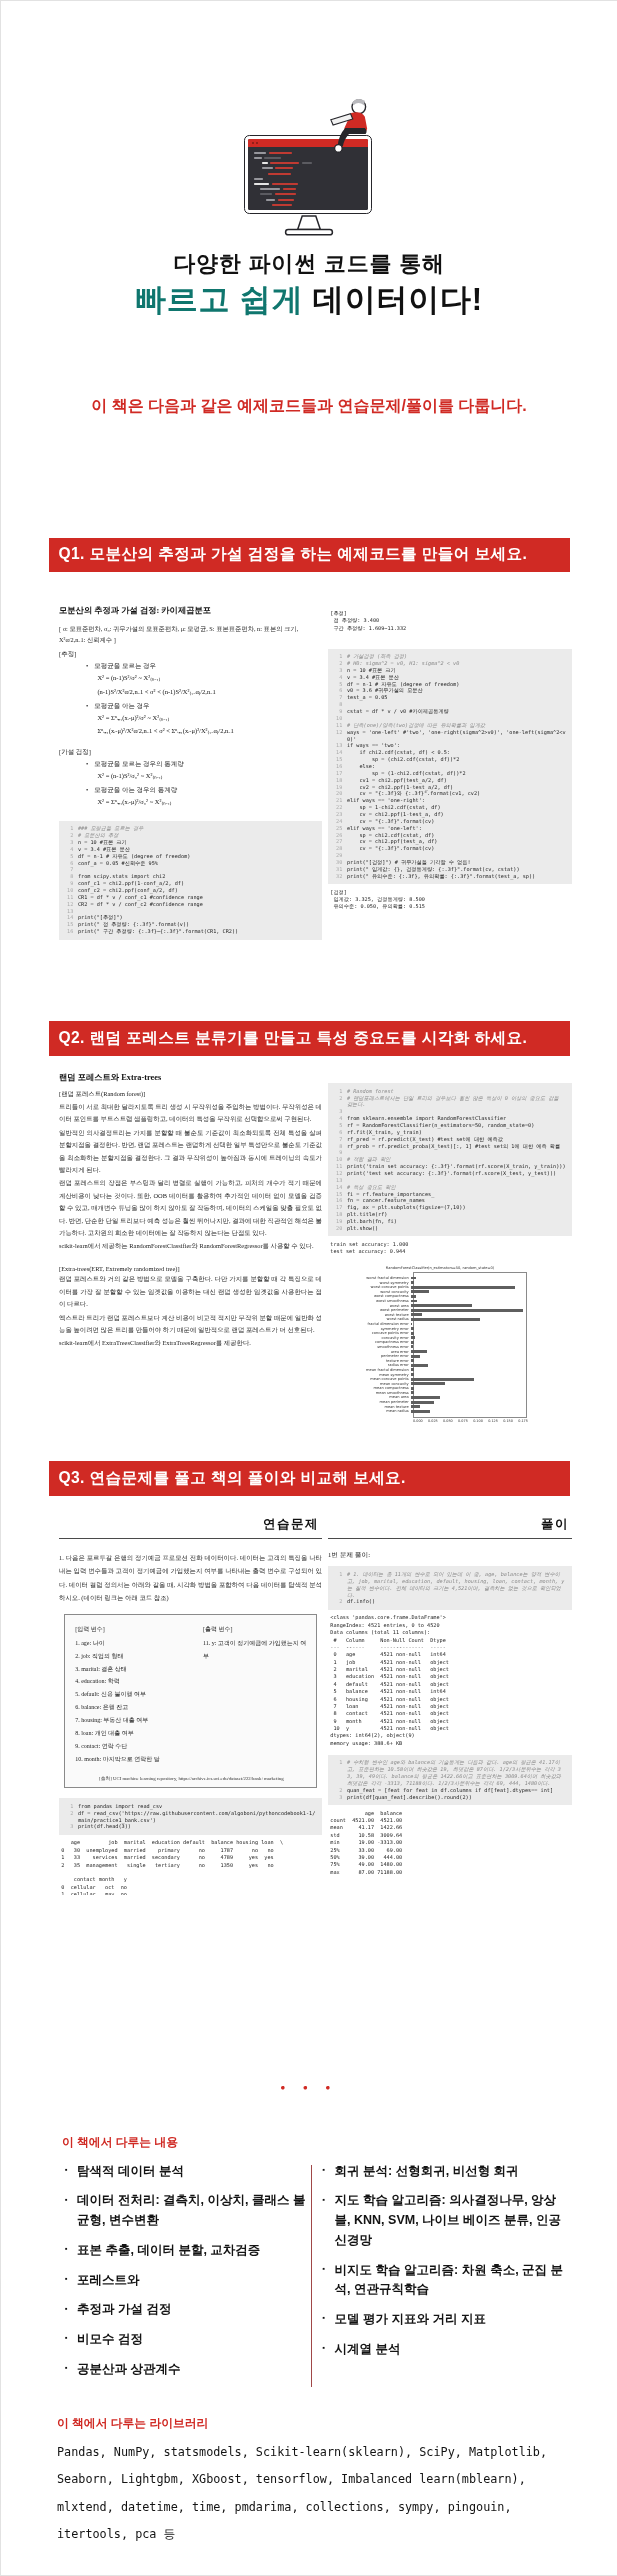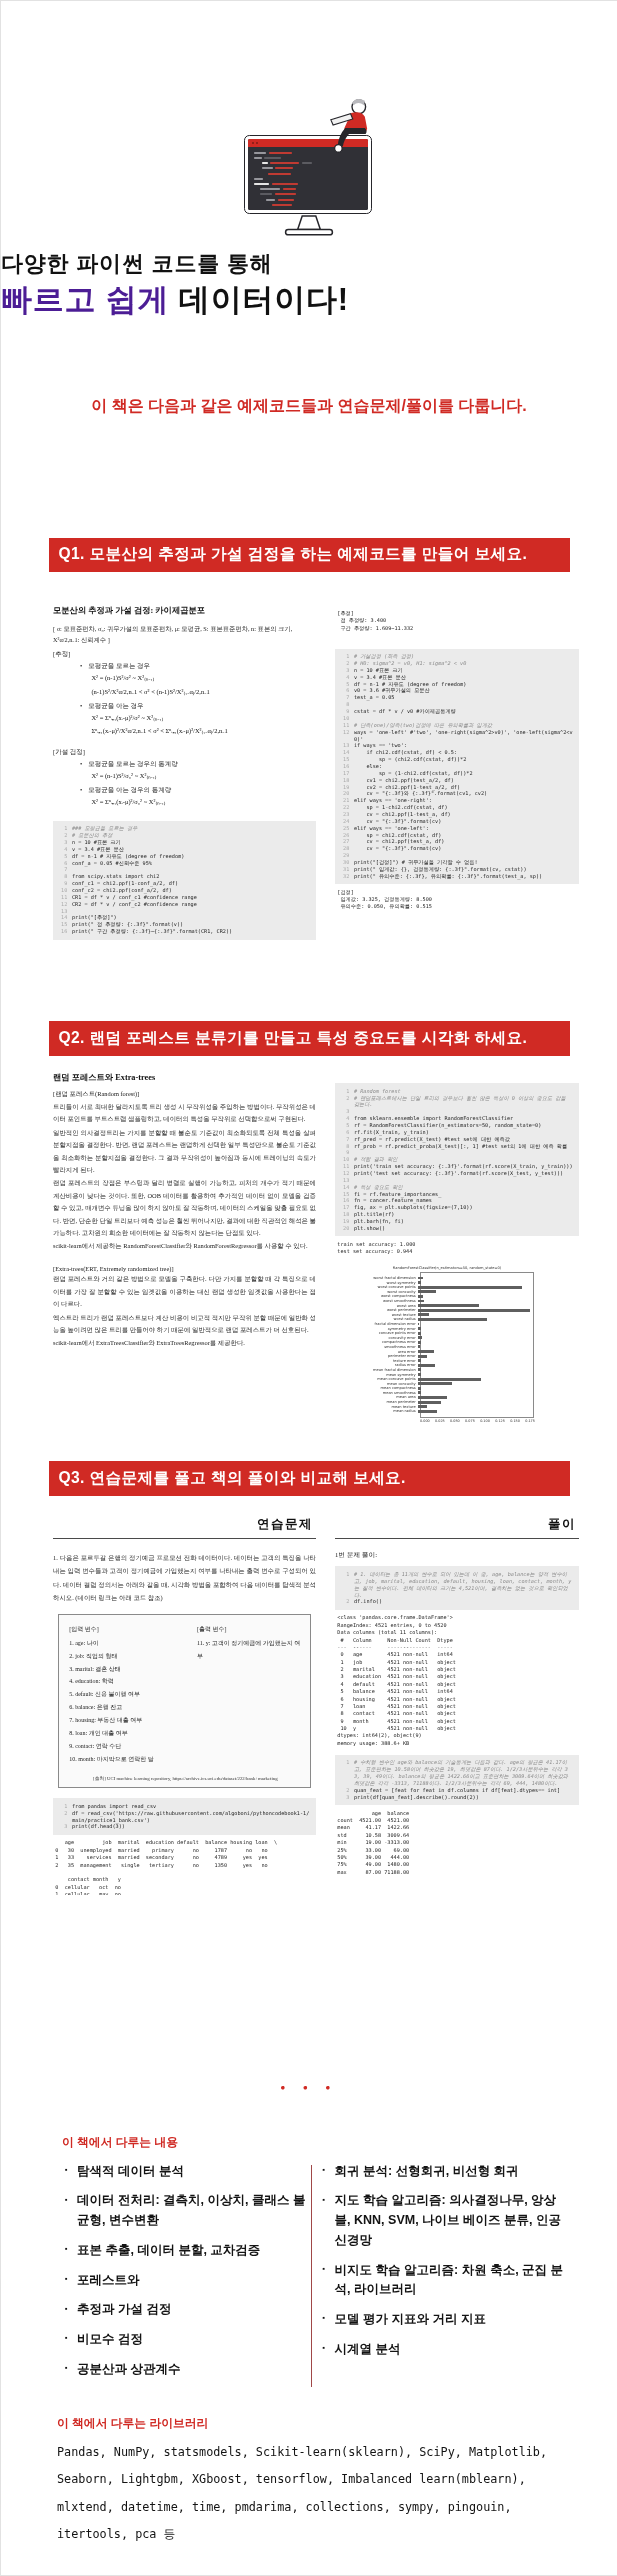--- a/index.html
+++ b/index.html
@@ -16,33 +16,33 @@
   .titlebar { height:8.3px; background:#d02a24; display:flex; align-items:center; gap:2.3px; padding-left:4.6px; }
   .titlebar i { width:1.9px; height:1.9px; border-radius:50%; background:#801b16; }
   .codes { padding:4.6px 6.8px; display:flex; flex-direction:column; gap:3.2px; }
   .scr-line { display:flex; gap:2.3px; }
   .scr-line i { height:2px; border-radius:0.8px; }
   .scr-line .g { background:#96969c; } .scr-line .r { background:#c03a32; }
   .scr-line .w { background:#e6e6e6; } .scr-line .d { background:#5b5b61; }
   .stand-svg { position:absolute; top:118px; left:42px; z-index:1; }
 
   
-  .title-block { margin-top:10.6px; font-weight:bold; }
+  .title-block { text-align:center; margin-top:10.6px; font-weight:bold; }
   .t1 { font-size:22px; line-height:30px; letter-spacing:0.8px; }
   .t2 { font-size:31px; line-height:41px; letter-spacing:0.8px; }
   .t3 { font-size:31px; line-height:41px; letter-spacing:0.8px; }
-  .red { color:#4c1d95; }
+  .red { color:#0f766e; }
   .intro { margin-top:76px; text-align:center; color:#d02a24; font-weight:bold; font-size:16px; }
 
   
   .qbanner { width:521px; margin:0 auto; background:#d02a24; color:#fff; font-weight:bold; font-size:15.6px; padding:6.8px 7.6px 6.8px 10px; letter-spacing:0.4px; }
   .mt-q1 { margin-top:121px; } .mt-q2 { margin-top:27px; } .mt-q3 { margin-top:6px; }
 
   
-  .q-content { display:flex; gap:19px; padding:0 52px; margin-top:33px; overflow:hidden; }
+  .q-content { display:flex; gap:6px; padding:0 22px; margin-top:33px; overflow:hidden;margin-left:36px; }
   .q1c { height:389px; } .q2c { height:383px; margin-top:16.7px; } .q3c { height:379px; margin-top:20px; }
   .col-l { width:263px; flex:0 0 263px; }
   .col-r { width:244px; flex:0 0 244px; }
 
   .book-title { font-family:"Liberation Serif",serif; font-weight:bold; font-size:8.3px; margin-bottom:6.8px; }
   .serif-sm { font-family:"Liberation Serif",serif; font-size:6.3px; line-height:1.8; color:#222; }
   .legend { margin-bottom:4.6px; }
   .sec-label { font-family:"Liberation Serif",serif; font-size:6.5px; margin:3.8px 0 3px 0; color:#222; }
   .fitem { margin-left:27px; margin-bottom:3px; }
   .fbullet { font-family:"Liberation Serif",serif; font-size:6.5px; color:#222; }
@@ -879,21 +879,21 @@
         <div class="bl-item">
           <span class="bl-marker">▪</span>
           <span>회귀 분석: 선형회귀, 비선형 회귀</span>
         </div>
         <div class="bl-item">
           <span class="bl-marker">▪</span>
           <span>지도 학습 알고리즘: 의사결정나무, 앙상블, KNN, SVM, 나이브 베이즈 분류, 인공신경망</span>
         </div>
         <div class="bl-item">
           <span class="bl-marker">▪</span>
-          <span>비지도 학습 알고리즘: 차원 축소, 군집 분석, 라이브러리</span>
+          <span>비지도 학습 알고리즘: 차원 축소, 군집 분석, 연관규칙학습</span>
         </div>
         <div class="bl-item">
           <span class="bl-marker">▪</span>
           <span>모델 평가 지표와 거리 지표</span>
         </div>
         <div class="bl-item">
           <span class="bl-marker">▪</span>
           <span>시계열 분석</span>
         </div>
       </div>

